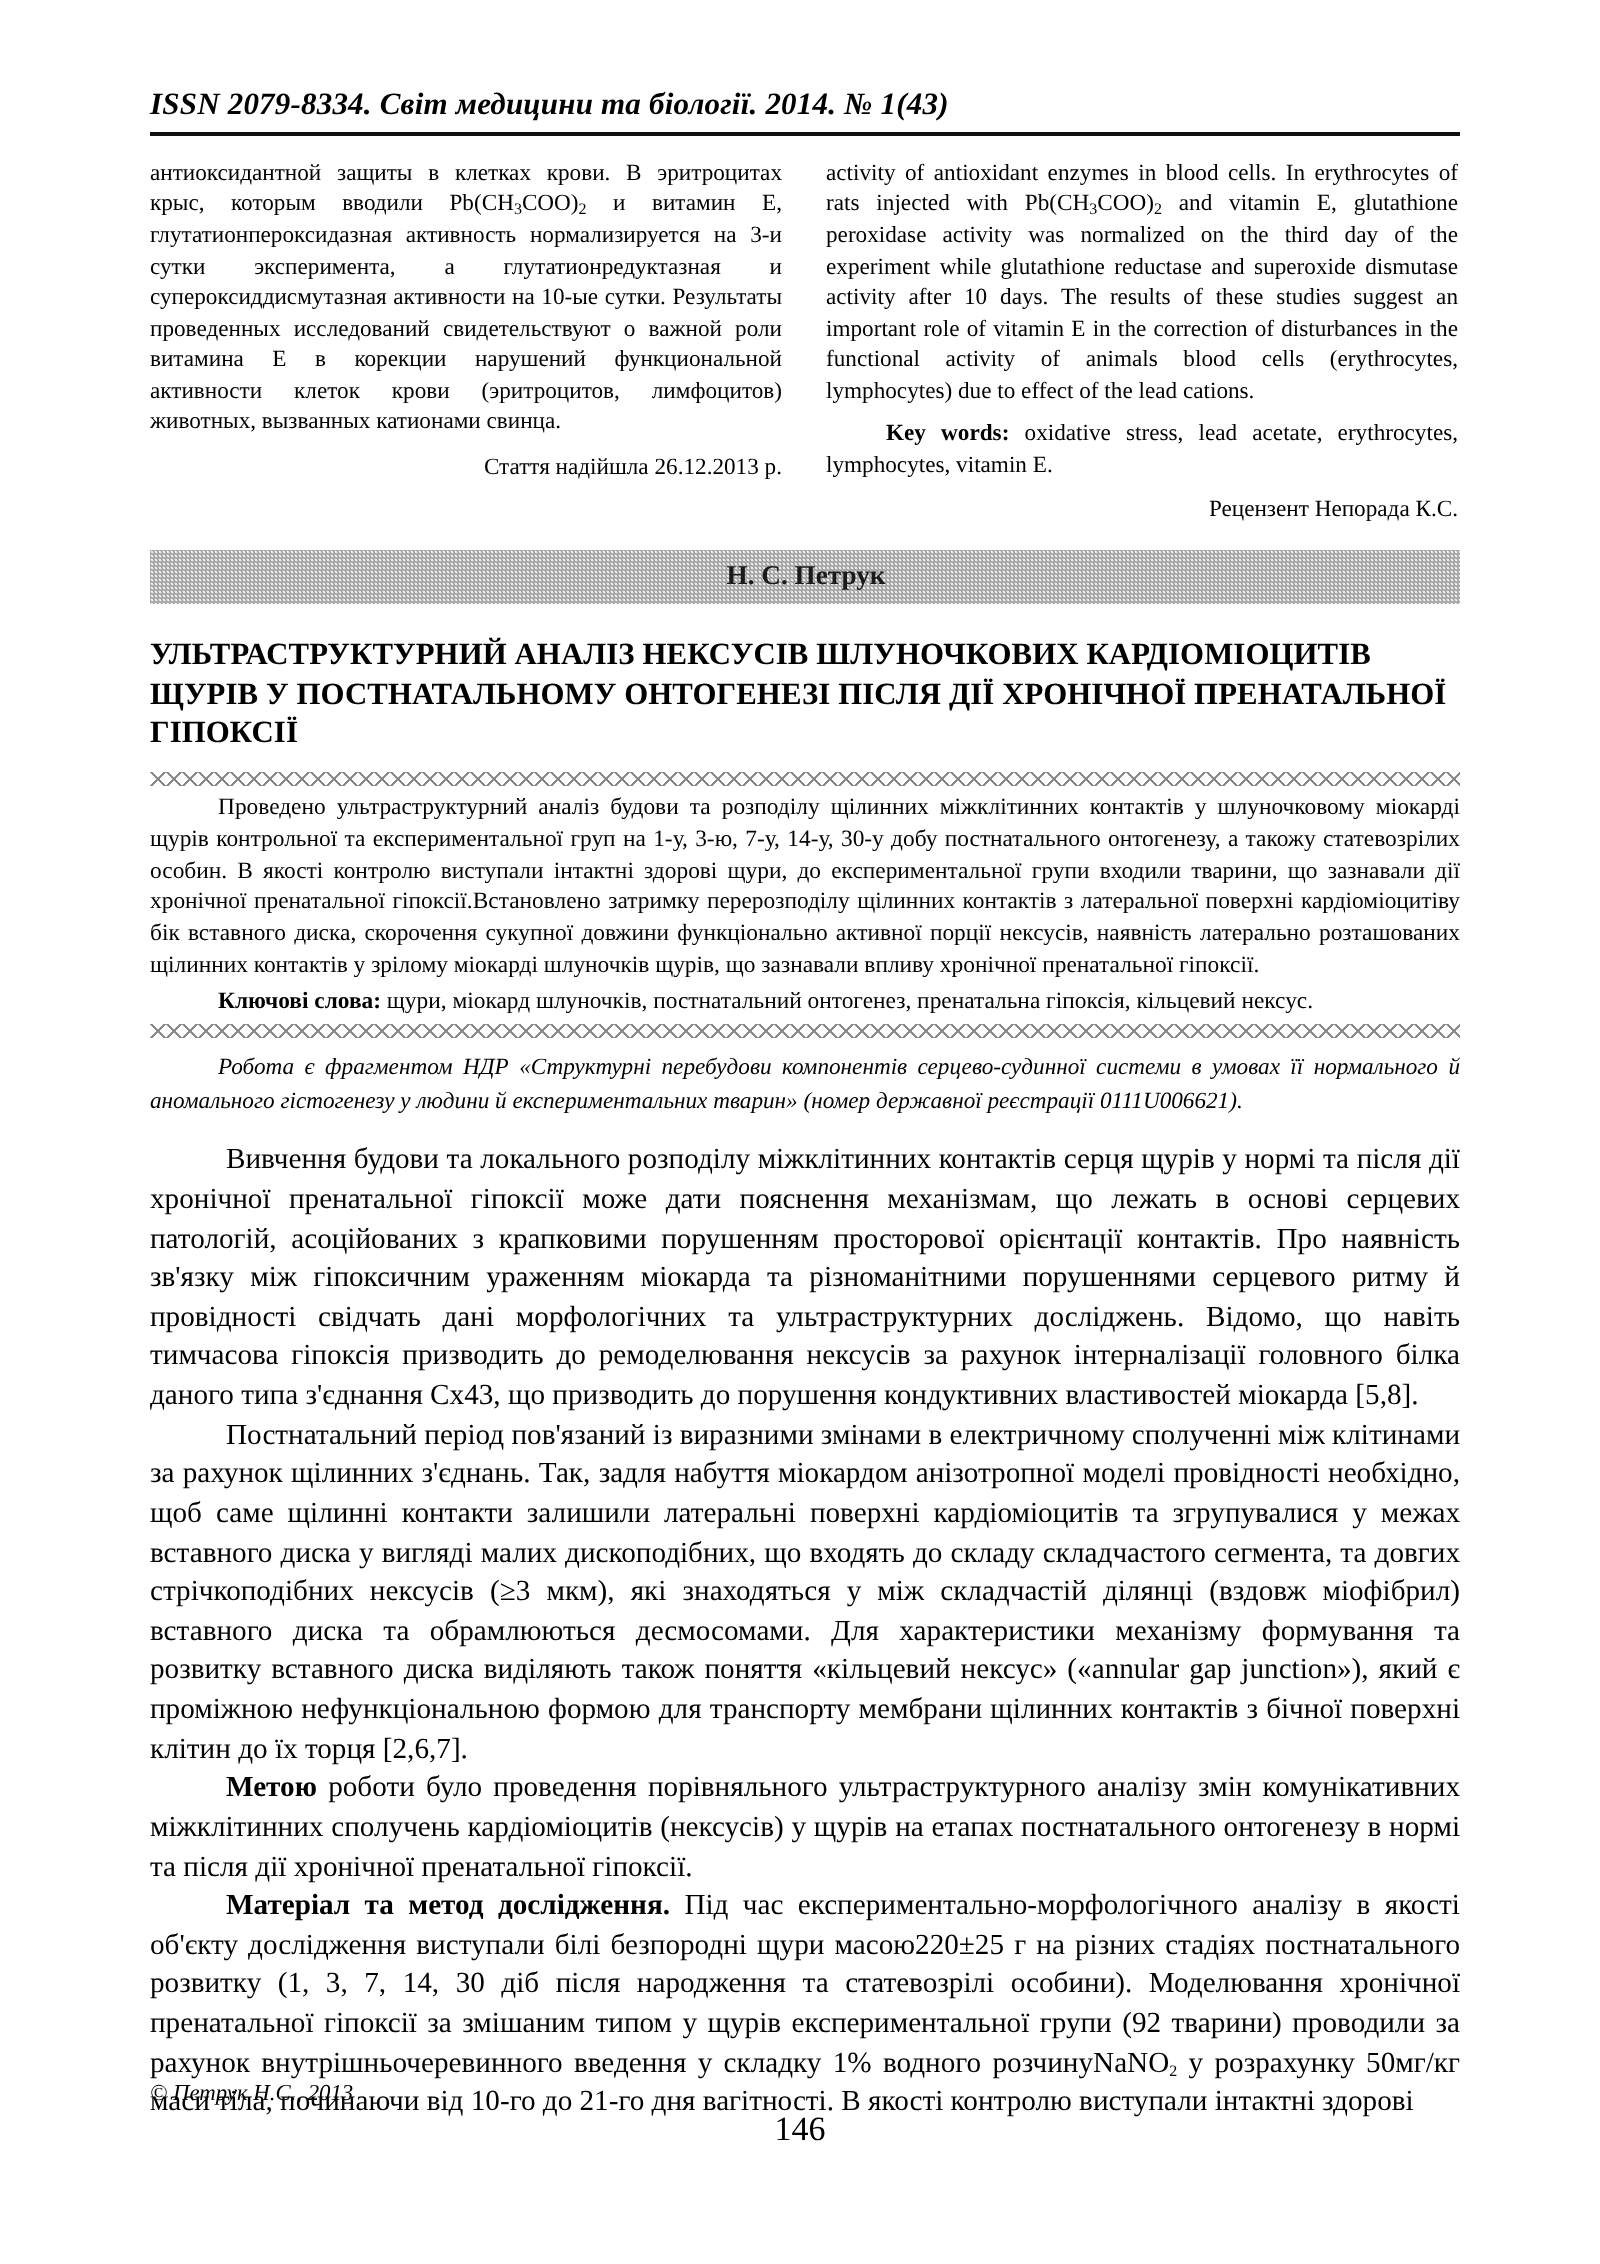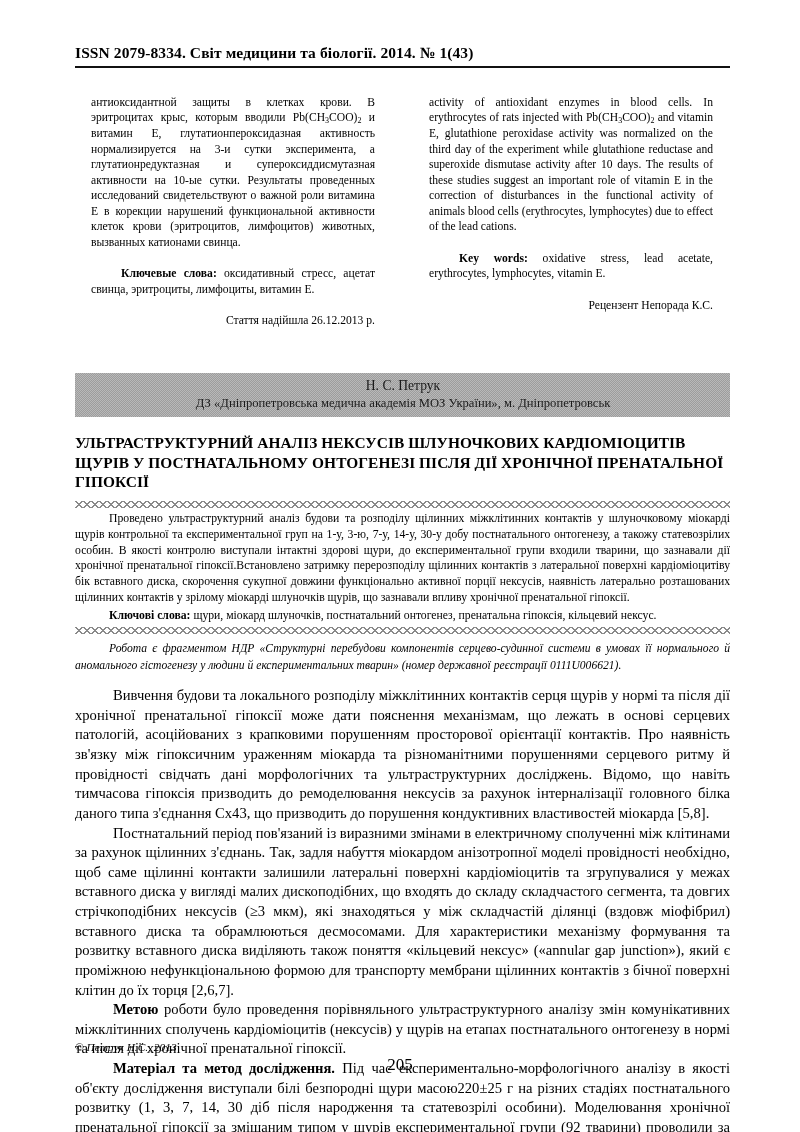--- a/index.html
+++ b/index.html
@@ -28,20 +28,21 @@
   .content {
     position: absolute;
     left: 75px;
     top: 44px;
     width: 655px;
   }
 
   
   .runhead {
     font-weight: bold;
+    font-style: italic;
     font-size: 15.5px;
     letter-spacing: .1px;
     line-height: 1.2;
     padding-bottom: 3px;
   }
   .runhead-rule {
     border-bottom: 2.2px solid #111;
     margin-bottom: 11px;
   }
 
@@ -51,43 +52,43 @@
     gap: 22px;
     align-items: flex-start;
   }
   .abs-col {
     width: 316px;
     font-size: 11.6px;
     line-height: 1.335;
     text-align: justify;
     text-justify: inter-word;
   }
-  .abs-col p { margin: 16px; }
+  .abs-col p { margin: 0; }
   .kw { margin-top: 6px !important; text-indent: 30px; }
   .kw b { font-weight: bold; }
   .sig {
     margin-top: 7px !important;
     text-align: right;
     font-style: normal;
   }
   sub { font-size: 8px; vertical-align: -0.22em; }
 
   
   .udk {
     margin-top: 28px;
     font-weight: bold;
     font-size: 14.2px;
   }
 
   
   .author-band {
-    margin-top: 28px;
+    margin-top: 12px;
     padding: 4px 0 5px 1px;
     text-align: center;
-    font-weight: normal;
+    font-weight: bold;
     color: #1a1a1a;
     background-color: #ededed;
     background-image:
       repeating-linear-gradient(45deg, rgba(90,90,90,.55) 0 1px, rgba(255,255,255,0) 1px 2px),
       repeating-linear-gradient(-45deg, rgba(90,90,90,.35) 0 1px, rgba(255,255,255,0) 1px 2px);
     background-size: 2px 2px, 2px 2px;
   }
   .author-name {
     font-size: 13.6px;
     line-height: 1.35;
@@ -178,36 +179,34 @@
 
   <div class="content">
 
     <div class="runhead">ISSN 2079-8334. Світ медицини та біології. 2014. № 1(43)</div>
     <div class="runhead-rule"></div>
 
     <div class="abs-cols">
 
       <div class="abs-col">
         <p><span>антиоксидантной защиты в клетках крови. В эритроцитах крыс, которым вводили Pb(CH<sub>3</sub>COO)<sub>2</sub> и витамин Е, глутатионпероксидазная активность нормализируется на 3-и сутки эксперимента, а глутатионредуктазная и супероксиддисмутазная активности на 10-ые сутки. Результаты проведенных исследований свидетельствуют о важной роли витамина Е в корекции нарушений функциональной активности клеток крови (эритроцитов, лимфоцитов) животных, вызванных катионами свинца.</span></p>
-        <p class="kw"><b>Ключевые слова:</b> <span>оксидативный стресс, ацетат свинца, эритроциты, лимфоциты, витамин Е.</span></p>
         <p class="sig">Стаття надійшла 26.12.2013 р.</p>
       </div>
 
       <div class="abs-col">
         <p><span>activity of antioxidant enzymes in blood cells. In erythrocytes of rats injected with Pb(CH<sub>3</sub>COO)<sub>2</sub> and vitamin E, glutathione peroxidase activity was normalized on the third day of the experiment while glutathione reductase and superoxide dismutase activity after 10 days. The results of these studies suggest an important role of vitamin E in the correction of disturbances in the functional activity of animals blood cells (erythrocytes, lymphocytes) due to effect of the lead cations.</span></p>
         <p class="kw"><b>Key words:</b> <span>oxidative stress, lead acetate, erythrocytes, lymphocytes, vitamin E.</span></p>
         <p class="sig">Рецензент Непорада К.С.</p>
       </div>
 
     </div>
 
 
     <div class="author-band">
       <div class="author-name">Н. С. Петрук</div>
-      <div class="author-aff">ДЗ «Дніпропетровська медична академія МОЗ України», м. Дніпропетровськ</div>
     </div>
 
     <div class="title">УЛЬТРАСТРУКТУРНИЙ АНАЛІЗ НЕКСУСІВ ШЛУНОЧКОВИХ КАРДІОМІОЦИТІВ ЩУРІВ У ПОСТНАТАЛЬНОМУ ОНТОГЕНЕЗІ ПІСЛЯ ДІЇ ХРОНІЧНОЇ ПРЕНАТАЛЬНОЇ ГІПОКСІЇ</div>
 
     <div class="wavy"></div>
 
     <div class="resume">
       <p>Проведено ультраструктурний аналіз будови та розподілу щілинних міжклітинних контактів у шлуночковому міокарді щурів контрольної та експериментальної груп на 1-у, 3-ю, 7-у, 14-у, 30-у добу постнатального онтогенезу, а такожу статевозрілих особин. В якості контролю виступали інтактні здорові щури, до експериментальної групи входили тварини, що зазнавали дії хронічної пренатальної гіпоксії.Встановлено затримку перерозподілу щілинних контактів з латеральної поверхні кардіоміоцитіву бік вставного диска, скорочення сукупної довжини функціонально активної порції нексусів, наявність латерально розташованих щілинних контактів у зрілому міокарді шлуночків щурів, що зазнавали впливу хронічної пренатальної гіпоксії.</p>
       <p class="kwline"><b>Ключові слова:</b> <span>щури, міокард шлуночків, постнатальний онтогенез, пренатальна гіпоксія, кільцевий нексус.</span></p>
     </div>
@@ -221,15 +220,15 @@
     <div class="body-text">
       <p>Вивчення будови та локального розподілу міжклітинних контактів серця щурів у нормі та після дії хронічної пренатальної гіпоксії може дати пояснення механізмам, що лежать в основі серцевих патологій, асоційованих з крапковими порушенням просторової орієнтації контактів. Про наявність зв'язку між гіпоксичним ураженням міокарда та різноманітними порушеннями серцевого ритму й провідності свідчать дані морфологічних та ультраструктурних досліджень. Відомо, що навіть тимчасова гіпоксія призводить до ремоделювання нексусів за рахунок інтерналізації головного білка даного типа з'єднання Сх43, що призводить до порушення кондуктивних властивостей міокарда [5,8].</p>
       <p>Постнатальний період пов'язаний із виразними змінами в електричному сполученні між клітинами за рахунок щілинних з'єднань. Так, задля набуття міокардом анізотропної моделі провідності необхідно, щоб саме щілинні контакти залишили латеральні поверхні кардіоміоцитів та згрупувалися у межах вставного диска у вигляді малих дископодібних, що входять до складу складчастого сегмента, та довгих стрічкоподібних нексусів (≥3 мкм), які знаходяться у між складчастій ділянці (вздовж міофібрил) вставного диска та обрамлюються десмосомами. Для характеристики механізму формування та розвитку вставного диска виділяють також поняття «кільцевий нексус» («annular gap junction»), який є проміжною нефункціональною формою для транспорту мембрани щілинних контактів з бічної поверхні клітин до їх торця [2,6,7].</p>
       <p><b>Метою</b><span> роботи було проведення порівняльного ультраструктурного аналізу змін комунікативних міжклітинних сполучень кардіоміоцитів (нексусів) у щурів на етапах постнатального онтогенезу в нормі та після дії хронічної пренатальної гіпоксії.</span></p>
       <p><b>Матеріал та метод дослідження.</b><span> Під час експериментально-морфологічного аналізу в якості об'єкту дослідження виступали білі безпородні щури масою220±25 г на різних стадіях постнатального розвитку (1, 3, 7, 14, 30 діб після народження та статевозрілі особини). Моделювання хронічної пренатальної гіпоксії за змішаним типом у щурів експериментальної групи (92 тварини) проводили за рахунок внутрішньочеревинного введення у складку 1% водного розчинуNaNO<sub>2</sub> у розрахунку 50мг/кг маси тіла, починаючи від 10-го до 21-го дня вагітності. В якості контролю виступали інтактні здорові</span></p>
     </div>
 
   </div>
 
   <div class="footer-copy">© Петрук Н.С., 2013</div>
-  <div class="page-number">205</div>
+  <div class="page-number">146</div>
 
 </div>
 
 </body></html>

